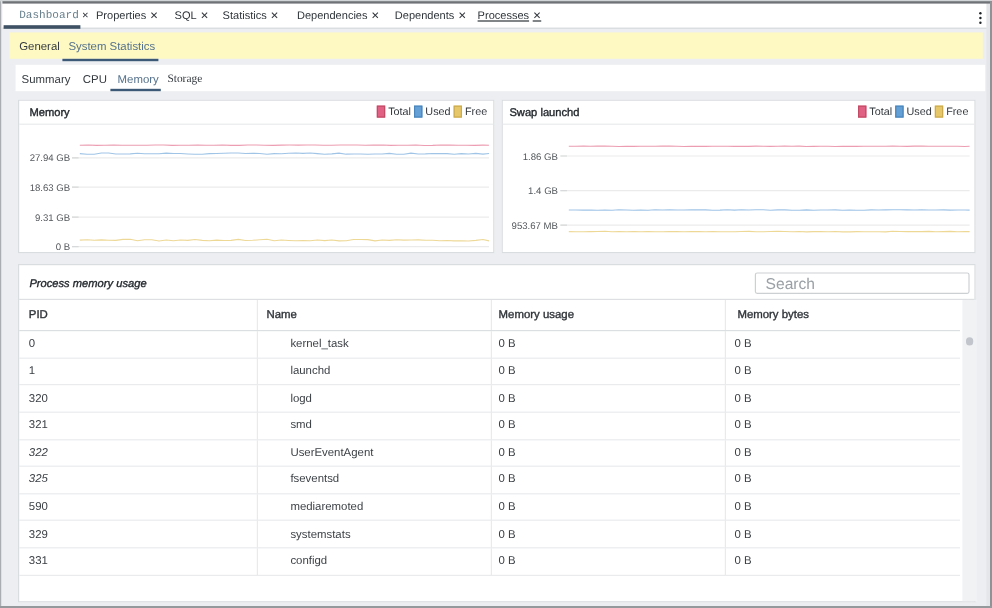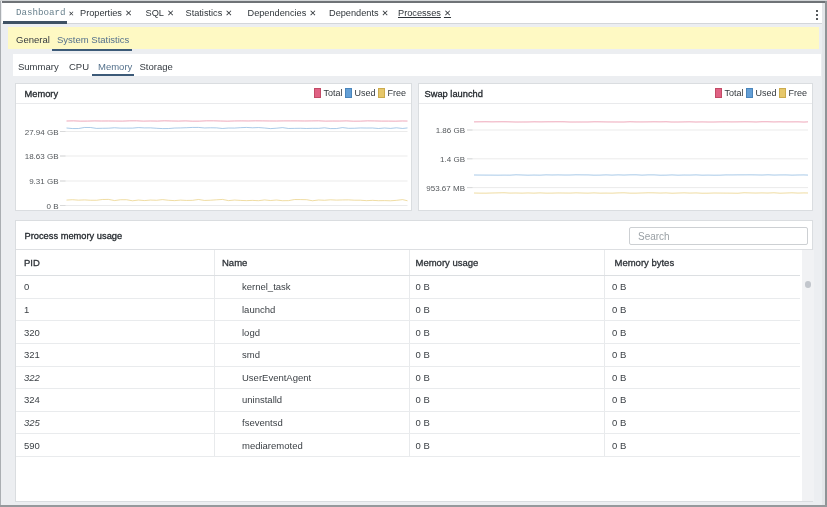--- a/index.html
+++ b/index.html
@@ -28,21 +28,21 @@
 .underline3 { position:absolute; left:79px; top:19.5px; width:42px; height:2.5px; background:#3c5a78; }
 
 .panel { position:absolute; background:#fff; border:1px solid #dadde0; }
 .ptitle { position:absolute; font-size:9.3px; font-weight:normal; -webkit-text-stroke:0.3px #24292e; color:#24292e; }
 .phead-border { position:absolute; left:0; width:100%; height:1px; background:#e9eaec; }
 .legend { position:absolute; top:4px; display:flex; align-items:center; font-size:9px; color:#33383d; }
 .legend .sw { width:7px; height:10px; margin-right:2.5px; }
 .legend .t { margin-right:2.5px; }
 
 .search { position:absolute; left:613.5px; top:6px; width:179px; height:18px; border:1px solid #cdd0d3;
-  border-radius:2px; background:#fff; font-size:10px; color:#9aa0a5; padding-left:8px; line-height:16px; }
+  border-radius:2px; background:#fff; font-size:13px; color:#9aa0a5; padding-left:8px; line-height:16px; }
 table.grid { border-collapse:collapse; table-layout:fixed; width:784px; }
 table.grid th, table.grid td { border-right:1px solid #e8eaec; border-bottom:1px solid #e9ebed;
   font-size:9.5px; text-align:left; font-weight:normal; color:#3c4146; padding:0 0 0 7px;
   overflow:hidden; white-space:nowrap; }
 table.grid th { font-weight:normal; -webkit-text-stroke:0.3px #2e3338; color:#2e3338; height:25.7px; border-bottom:1px solid #dcdfe2; }
 table.grid td { height:22.6px;padding-left:27px; }
 table.grid th:last-child, table.grid td:last-child { border-right:none; }
 table.grid td:nth-child(3) { padding-left:5.5px; }
 table.grid td:nth-child(4) { padding-left:7px; }
 .sbar { position:absolute; left:786.3px; top:29px; width:12px; height:calc(100% - 29px); background:#f1f2f4; }
@@ -69,21 +69,21 @@
 <div class="nav2">
   <span class="gen">General</span>
     <span class="sys">System Statistics</span>
   <div class="underline2"></div>
 </div>
 
 <div class="nav3">
   <span style="left:5px;">Summary</span>
   <span style="left:56px;">CPU</span>
   <span style="left:85px;color:#54718c;">Memory</span>
-  <span style="left:126.5px;">Storage</span>
+  <span style="left:126.5px;font-family:Liberation Serif, serif;">Storage</span>
   <div class="underline3"></div>
 </div>
 
 <div class="panel" style="left:14.5px; top:83px; width:397.5px; height:128px;">
   <div class="ptitle" style="left:9px; top:5px;">Memory</div>
   <div class="legend" style="right:5px;">
     <span class="sw" style="background:#e06183;border:1px solid #c24b66;"></span>
       <span class="t">Total</span>
     <span class="sw" style="background:#649fd6;border:1px solid #4a85bb;"></span>
       <span class="t">Used</span>
@@ -143,21 +143,21 @@
   <polyline fill="none" stroke="#649fd6" stroke-width="0.9" stroke-opacity="0.62" points="56,73 62,73.05 68,73.1 74,73.12 80,73.18 86,73.1 92,73.17 98,72.81 104,72.99 110,73.18 116,73.06 122,73.16 128,72.85 134,72.99 140,72.9 146,73.02 152,73.03 158,72.81 164,72.89 170,72.91 176,73.17 182,73.11 188,72.86 194,73.12 200,72.86 206,73.05 212,72.85 218,72.8 224,73.15 230,72.88 236,72.89 242,73.19 248,73.15 254,72.92 260,73.18 266,73.02 272,73.07 278,72.88 284,73.18 290,73.08 296,73.19 302,73.16 308,72.92 314,72.94 320,72.87 326,72.86 332,72.83 338,72.92 344,73.04 350,72.8 356,73.07 362,72.94 368,72.92 374,73.13 380,72.99 386,72.93 390,73.08"></polyline>
   <polyline fill="none" stroke="#e6c76a" stroke-width="0.9" stroke-opacity="0.7" points="56,91 62,91.15 68,91.16 74,90.99 80,90.88 86,90.75 92,91.08 98,90.99 104,91.13 110,90.94 116,91.14 122,90.89 128,91.15 134,91.11 140,90.96 146,91.02 152,91.09 158,90.85 164,91.03 170,91.15 176,90.88 182,91.15 188,91.09 194,91.17 200,90.92 206,90.8 212,91.15 218,91.15 224,90.97 230,90.8 236,90.85 242,91.07 248,90.9 254,91.23 260,91.04 266,90.85 272,91.08 278,90.93 284,91.22 290,91.2 296,91.01 302,91.07 308,91.1 314,91.15 320,91.24 326,90.76 332,90.93 338,91.05 344,90.9 350,91.04 356,90.79 362,91.19 368,91.01 374,90.81 380,91.08 386,90.91 390,90.99"></polyline>
   <g font-size="8" fill="#54585c" text-anchor="end" font-family="Liberation Sans, sans-serif">
     <text x="47" y="31">1.86 GB</text>
     <text x="47" y="59.8">1.4 GB</text>
     <text x="47" y="88.6">953.67 MB</text>
   </g>
 </svg>
 
 <div class="panel" style="left:14.5px; top:220px; width:798.5px; height:282px;">
-  <div class="ptitle" style="left:9px; top:10px;">Process memory usage</div>
+  <div class="ptitle" style="left:9px; top:10px;font-style:italic;">Process memory usage</div>
   <input class="search" placeholder="Search" value="Search" readonly="" style="">
   <div class="phead-border" style="top:28px; background:#dddfe2;"></div>
   <div style="position:absolute; left:0; top:29px; width:784px;">
     <table class="grid">
       <colgroup>
           <col style="width:199px">
           <col style="width:195px">
           <col style="width:195px">
           <col style="width:195px">
         </colgroup>
@@ -192,34 +192,40 @@
             <td>0 B</td>
             <td>0 B</td>
           </tr>
       <tr>
             <td style="padding-left:8.5px;font-style:italic;">322</td>
             <td>UserEventAgent</td>
             <td>0 B</td>
             <td>0 B</td>
           </tr>
       <tr>
-            <td style="padding-left:8.5px;">324</td>
-            <td>uninstalld</td>
-            <td>0 B</td>
-            <td>0 B</td>
-          </tr>
-      <tr>
             <td style="padding-left:8.5px;font-style:italic;">325</td>
             <td>fseventsd</td>
             <td>0 B</td>
             <td>0 B</td>
           </tr>
       <tr>
             <td style="padding-left:8.5px;">590</td>
             <td>mediaremoted</td>
+            <td>0 B</td>
+            <td>0 B</td>
+          </tr>
+      <tr>
+            <td style="padding-left:8.5px;">329</td>
+            <td>systemstats</td>
+            <td>0 B</td>
+            <td>0 B</td>
+          </tr>
+      <tr>
+            <td style="padding-left:8.5px;">331</td>
+            <td>configd</td>
             <td>0 B</td>
             <td>0 B</td>
           </tr>
     </tbody>
       </table>
   </div>
   <div class="sbar">
       <div class="thumb"></div>
     </div>
 </div>

